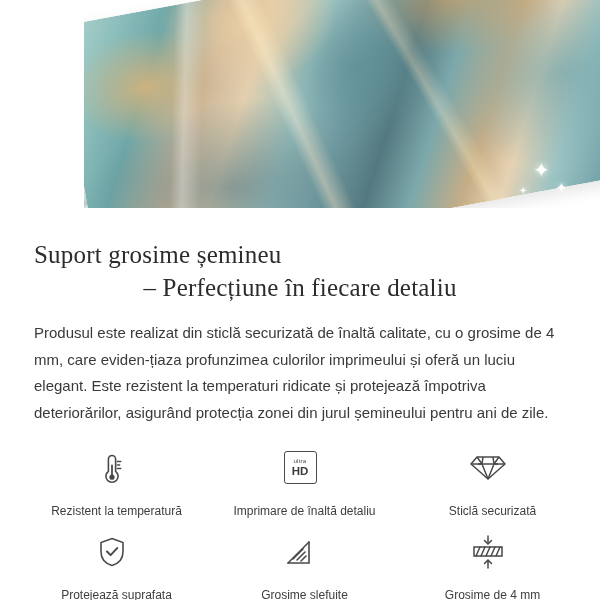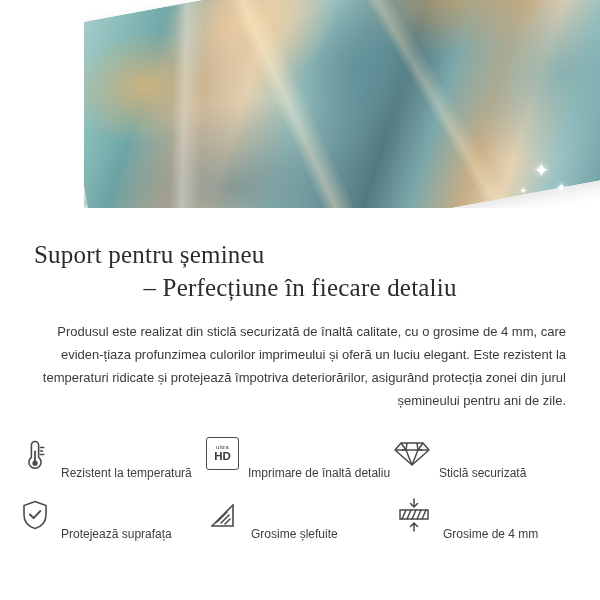--- a/index.html
+++ b/index.html
@@ -132,41 +132,41 @@
     font-weight: 400;
     margin: 0 0 16px 0;
     letter-spacing: 0.2px;
   }
   .headline .line2 {
     display: block;
     text-align: center;
   }
 
   .paragraph {
-    font-size: 13px;
+    font-size: 15px;
     line-height: 1.78;
     color: #3a3a3a;
     margin: 0 0 14px 0;
     max-width: 536px;
-    text-align: right;
   }
 
   
   .features {
     display: grid;
     grid-template-columns: repeat(3, 1fr);
     row-gap: 12px;
     padding: 6px 18px 0 18px;
   }
 
   .feature {
     display: flex;
-    flex-direction: row;
-    align-items: flex-end;
+    flex-direction: column;
+    align-items: center;
     text-align: center;
+    gap: 8px;
   }
 
   .feature-icon {
     height: 42px;
     display: flex;
     align-items: center;
     justify-content: center;
     margin-bottom: 7px;
   }
 
@@ -210,21 +210,21 @@
     <div class="hero-art"></div>
     <div class="hero-mask-left"></div>
     <div class="hero-mask-bottom"></div>
     <span class="sparkle s1">✦</span>
     <span class="sparkle s2">✦</span>
     <span class="sparkle s3">✦</span>
   </div>
 
   <div class="content">
     <h1 class="headline">
-      <span>Suport pentru șemineu</span>
+      <span>Suport grosime șemineu</span>
       <span class="line2">– Perfecțiune în fiecare detaliu</span>
     </h1>
     <p class="paragraph">Produsul este realizat din sticlă securizată de înaltă calitate, cu o grosime de 4 mm, care eviden-țiaza profunzimea culorilor imprimeului și oferă un luciu elegant. Este rezistent la temperaturi ridicate și protejează împotriva deteriorărilor, asigurând protecția zonei din jurul șemineului pentru ani de zile.</p>
   </div>
 
   <div class="features">
 
     <div class="feature">
       <div class="feature-icon">
         <svg width="34" height="38" viewBox="0 0 34 38" fill="none" stroke="#4a4a4a" stroke-width="1.6" stroke-linecap="round">

